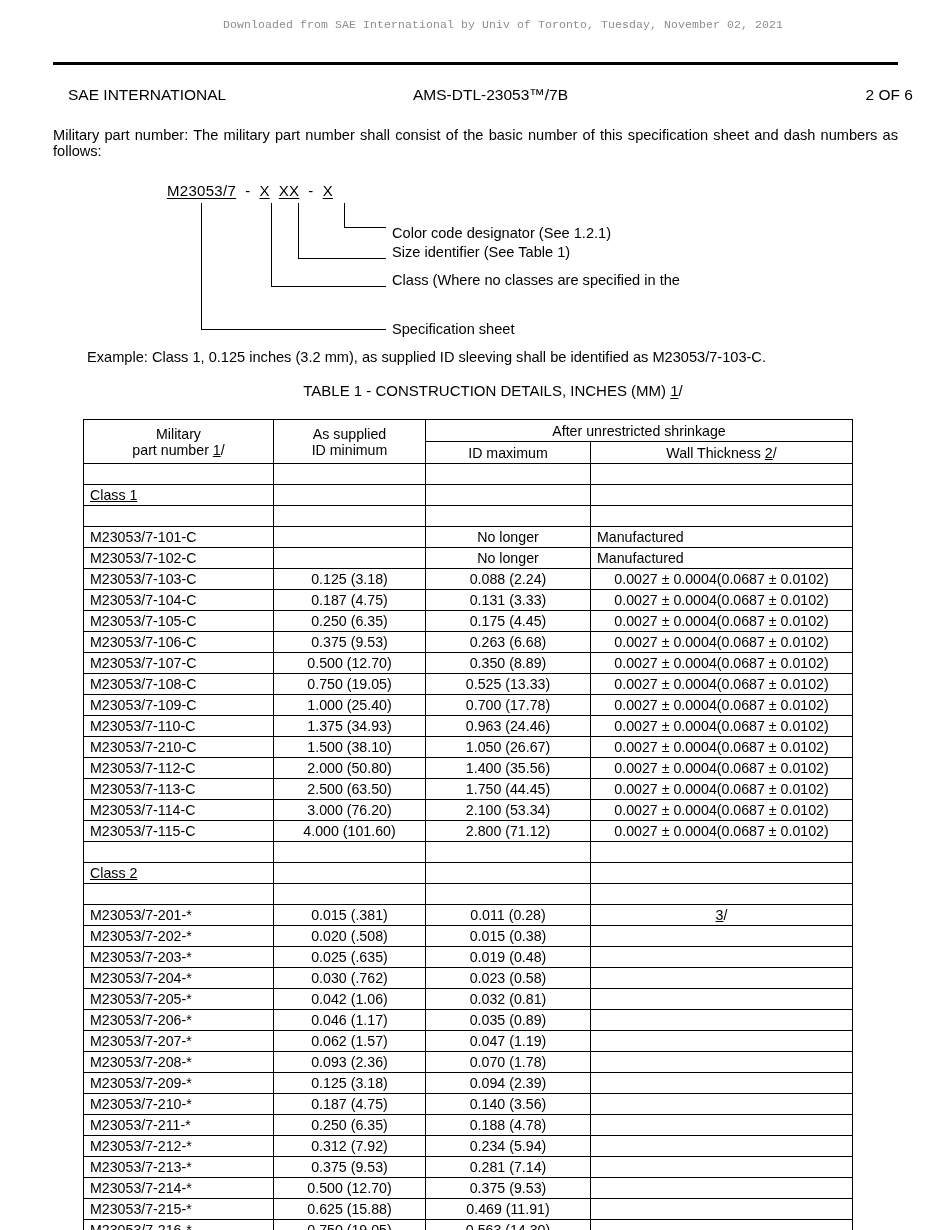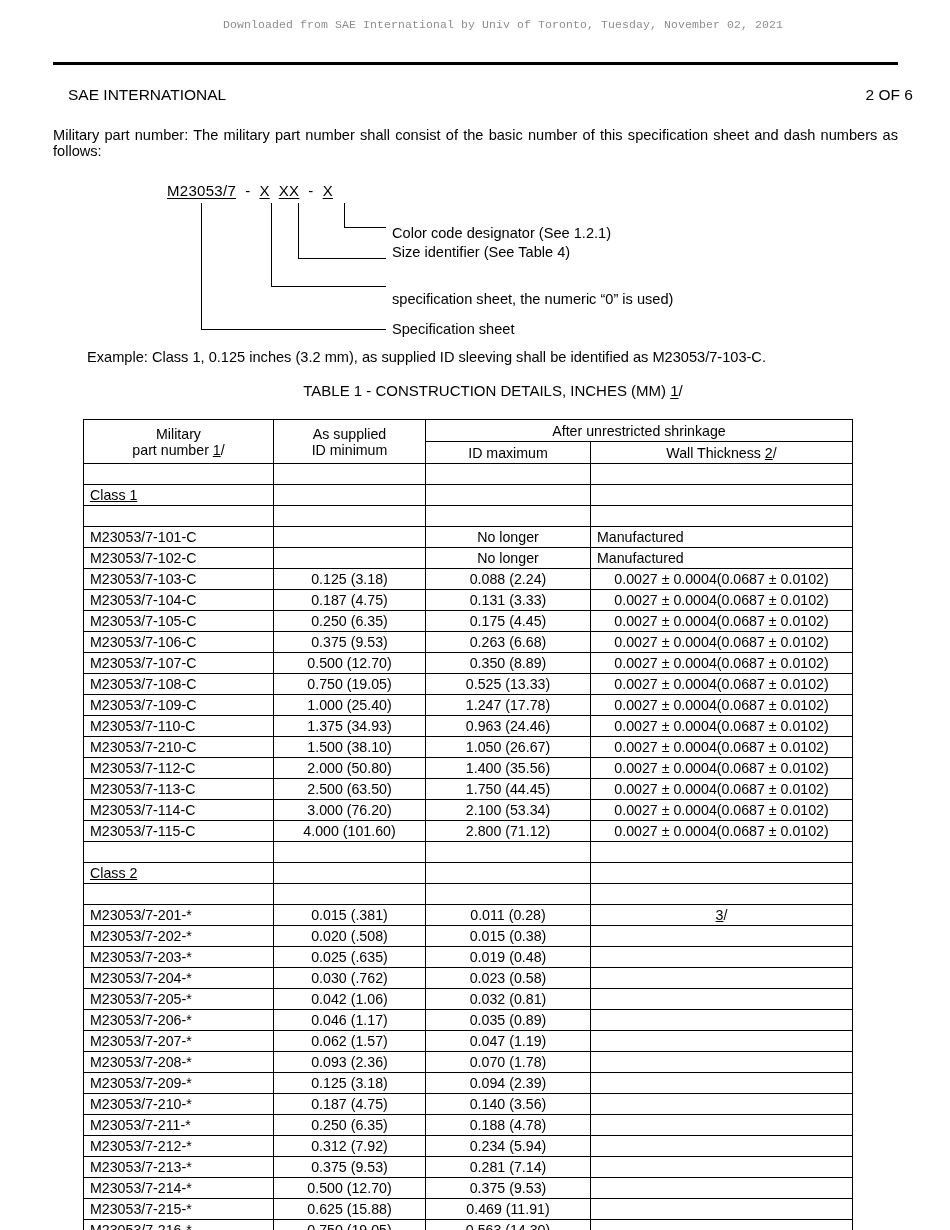--- a/index.html
+++ b/index.html
@@ -164,43 +164,44 @@
 
   .sec-label { text-align: left; padding-left: 6px !important; }
 </style>
 </head>
 <body>
 
 <div class="download-line">Downloaded from SAE International by Univ of Toronto, Tuesday, November 02, 2021</div>
 
 <div class="page-header">
   <span class="ph-left">SAE INTERNATIONAL</span>
+  <span class="ph-center">AMS-DTL-23053™/7B</span>
   <span class="ph-right">2 OF 6</span>
 </div>
 <div class="header-rule"></div>
 
 <div class="intro">Military part number:  The military part number shall consist of the basic number of this specification sheet and dash numbers as follows:</div>
 
 <div class="pn-diagram">
 
   <div class="pn-code">
     <u>M23053/7</u><span class="sp"></span><span>-</span><span class="sp"></span><u>X</u><span class="sp"></span><u>XX</u><span class="sp"></span><span>-</span><span class="sp"></span><u>X</u>
   </div>
 
   <div class="vline" style="left:344px; top:21px; height:25px;"></div>
   <div class="hline" style="left:344px; top:45px; width:42px;"></div>
   <div class="lbl" style="left:392px; top:42px;">Color code designator (See 1.2.1)</div>
 
   <div class="vline" style="left:298px; top:21px; height:56px;"></div>
   <div class="hline" style="left:298px; top:76px; width:88px;"></div>
-  <div class="lbl" style="left:392px; top:61px;">Size identifier  (See Table 4)</div>
+  <div class="lbl" style="left:392px; top:61px;">Size identifier  (See Table 1)</div>
 
   <div class="vline" style="left:271px; top:21px; height:84px;"></div>
   <div class="hline" style="left:271px; top:104px; width:115px;"></div>
-  <div class="lbl" style="left:392px; top:108px;">specification sheet, the numeric “0” is used)</div>
+  <div class="lbl" style="left:392px; top:89px;">Class (Where no classes are specified in the</div>
 
   <div class="vline" style="left:201px; top:21px; height:127px;"></div>
   <div class="hline" style="left:201px; top:147px; width:185px;"></div>
   <div class="lbl" style="left:392px; top:138px;">Specification sheet</div>
 </div>
 
 <div class="example">Example:  Class 1, 0.125 inches (3.2 mm), as supplied ID sleeving shall be identified as M23053/7-103-C.</div>
 
 <div class="table-caption">
   <span>TABLE 1 - CONSTRUCTION DETAILS, INCHES (MM)  </span><u>1</u><span>/</span>
@@ -294,21 +295,21 @@
         </tr>
         <tr>
           <td class="lft">M23053/7-108-C</td>
           <td class="ctr">0.750 (19.05)</td>
           <td class="ctr">0.525 (13.33)</td>
           <td class="ctr">0.0027 ± 0.0004(0.0687 ± 0.0102)</td>
         </tr>
         <tr>
           <td class="lft">M23053/7-109-C</td>
           <td class="ctr">1.000 (25.40)</td>
-          <td class="ctr">1.247 (17.78)</td>
+          <td class="ctr">0.700 (17.78)</td>
           <td class="ctr">0.0027 ± 0.0004(0.0687 ± 0.0102)</td>
         </tr>
         <tr>
           <td class="lft">M23053/7-110-C</td>
           <td class="ctr">1.375 (34.93)</td>
           <td class="ctr">0.963 (24.46)</td>
           <td class="ctr">0.0027 ± 0.0004(0.0687 ± 0.0102)</td>
         </tr>
         <tr>
           <td class="lft">M23053/7-210-C</td>

